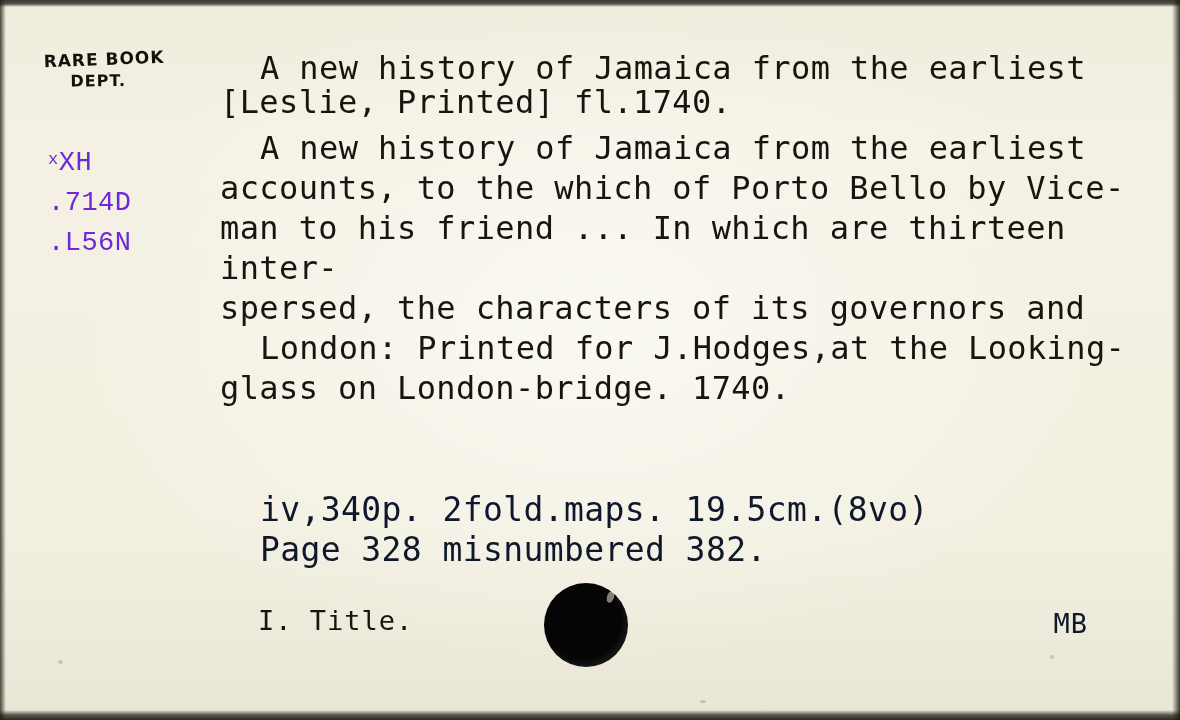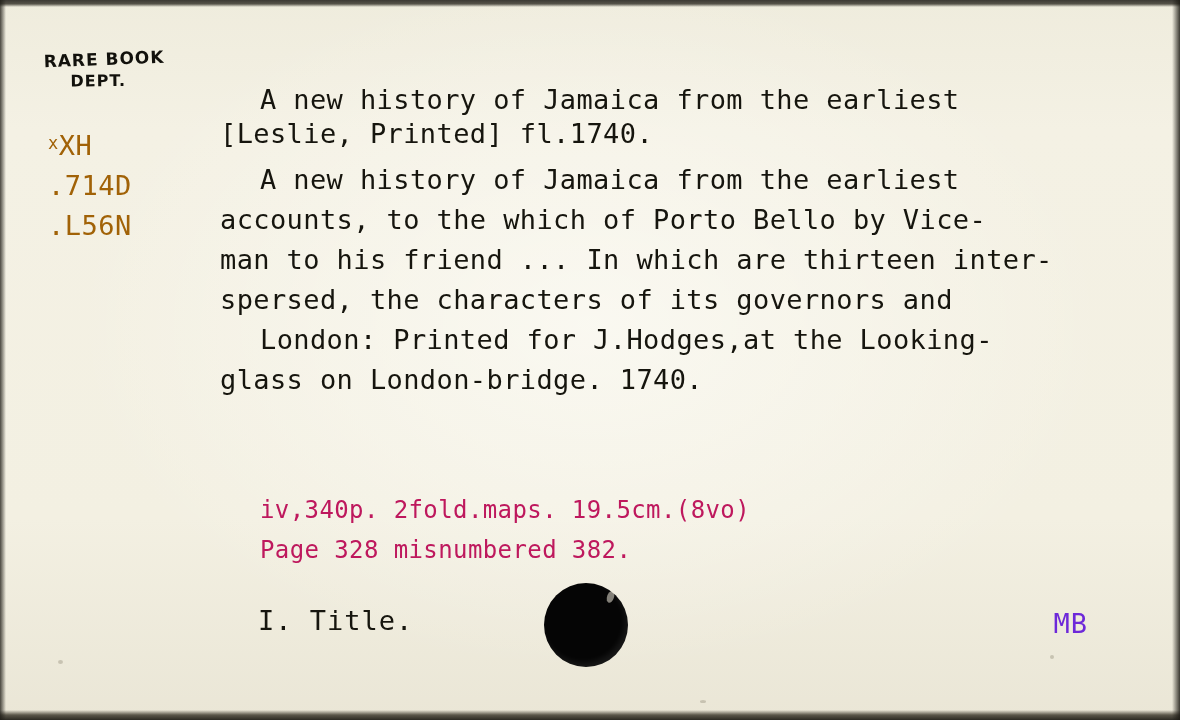--- a/index.html
+++ b/index.html
@@ -78,81 +78,81 @@
     margin-left: 26px;
     margin-top: 2px;
     transform: rotate(1.4deg);
     display: inline-block;
   }
 
   
   #callnumber {
     position: absolute;
     left: 48px;
-    top: 123px;
+    top: 140px;
     font-size: 27px;
     line-height: 40px;
-    color: #a16207;
+    color: #6d28d9;
     letter-spacing: 0.5px;
+    font-family: Liberation Mono, monospace;
   }
   #callnumber .sup {
     font-size: 17px;
     vertical-align: 6px;
   }
 
   
   #body-text {
     position: absolute;
     left: 220px;
     top: 48px;
     width: 930px;
-    font-size: 27px;
+    font-size: 32px;
     line-height: 40px;
     color: #16150e;
     letter-spacing: 0.4px;
-    margin-top: 32px;
   }
   .ind {
     display: block;
     text-indent: 40px;
   }
   .line {
     display: block;
   }
   .overlap {
     position: relative;
     top: -6px;
   }
 
   #collation {
     position: absolute;
     left: 260px;
     top: 490px;
-    font-size: 24px;
+    font-size: 33px;
     line-height: 40px;
-    color: #be185d;
+    color: #0f172a;
     letter-spacing: 0.4px;
   }
 
   #tracing {
     position: absolute;
     left: 258px;
     top: 605px;
     font-size: 27px;
     color: #16150e;
     letter-spacing: 1px;
     text-align: center;
   }
 
   #initials {
     position: absolute;
     right: 92px;
     top: 608px;
     font-size: 27px;
-    color: #6d28d9;
+    color: #0f172a;
     letter-spacing: 1px;
   }
 
   
   #punch-hole {
     position: absolute;
     left: 544px;
     top: 583px;
     width: 84px;
     height: 84px;

